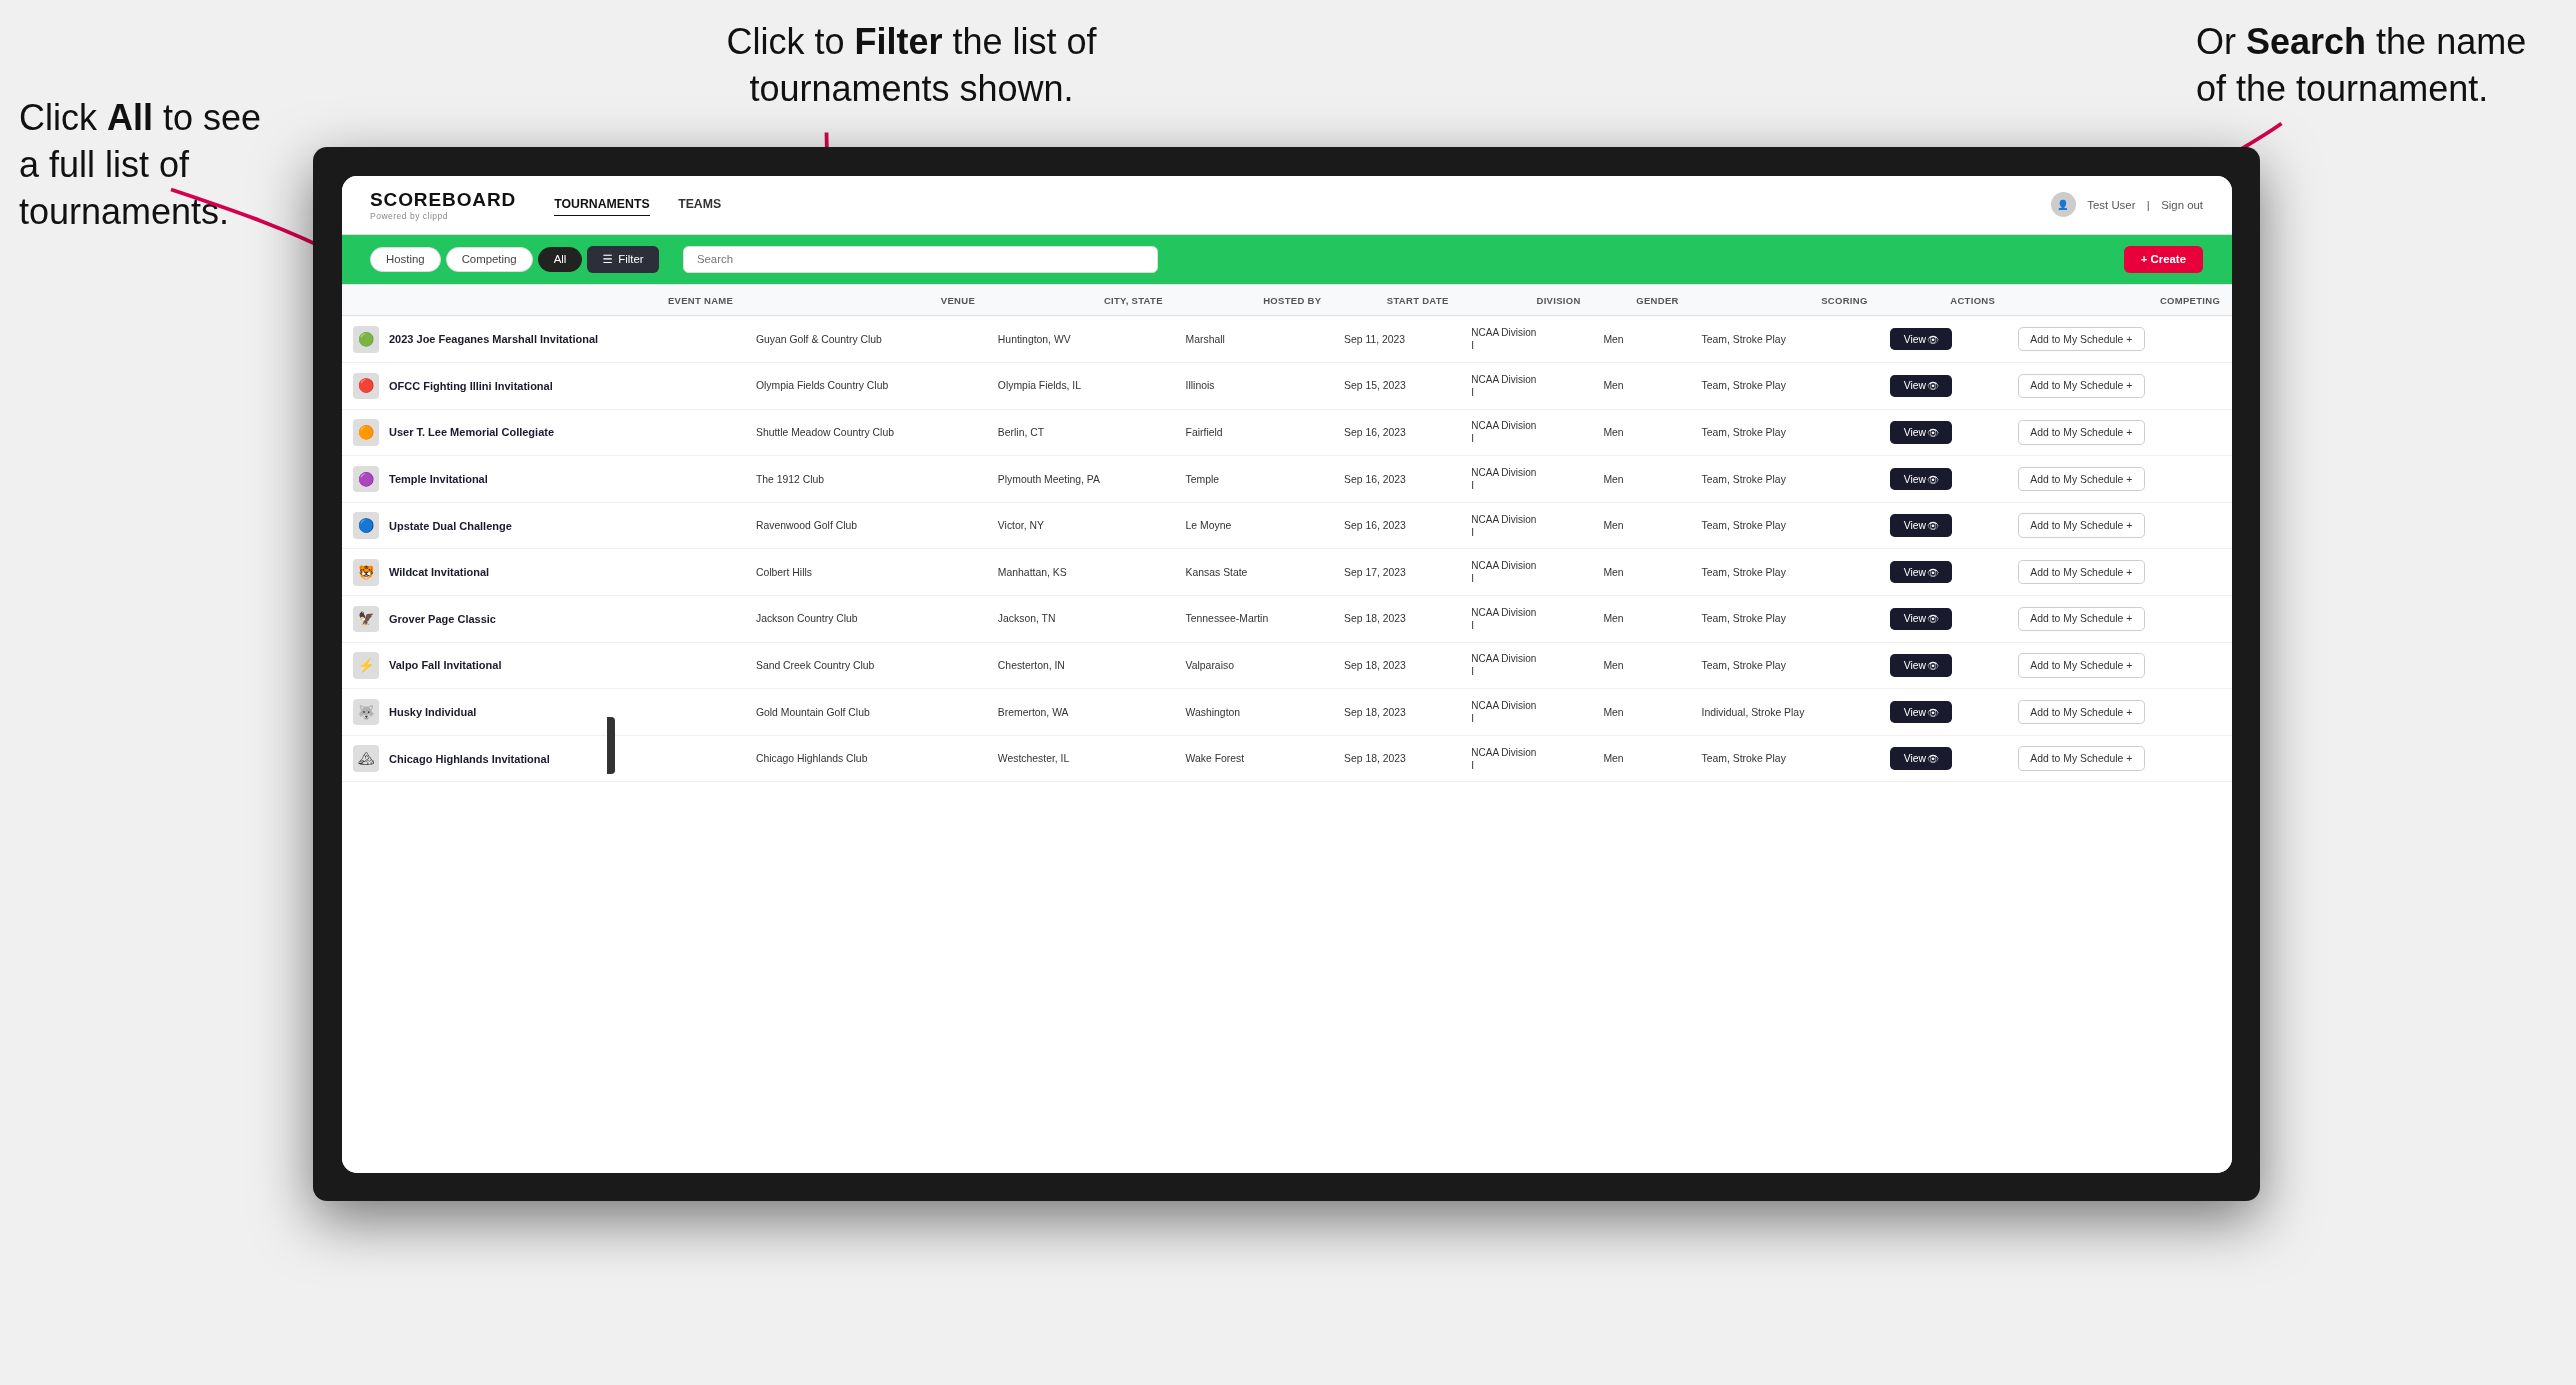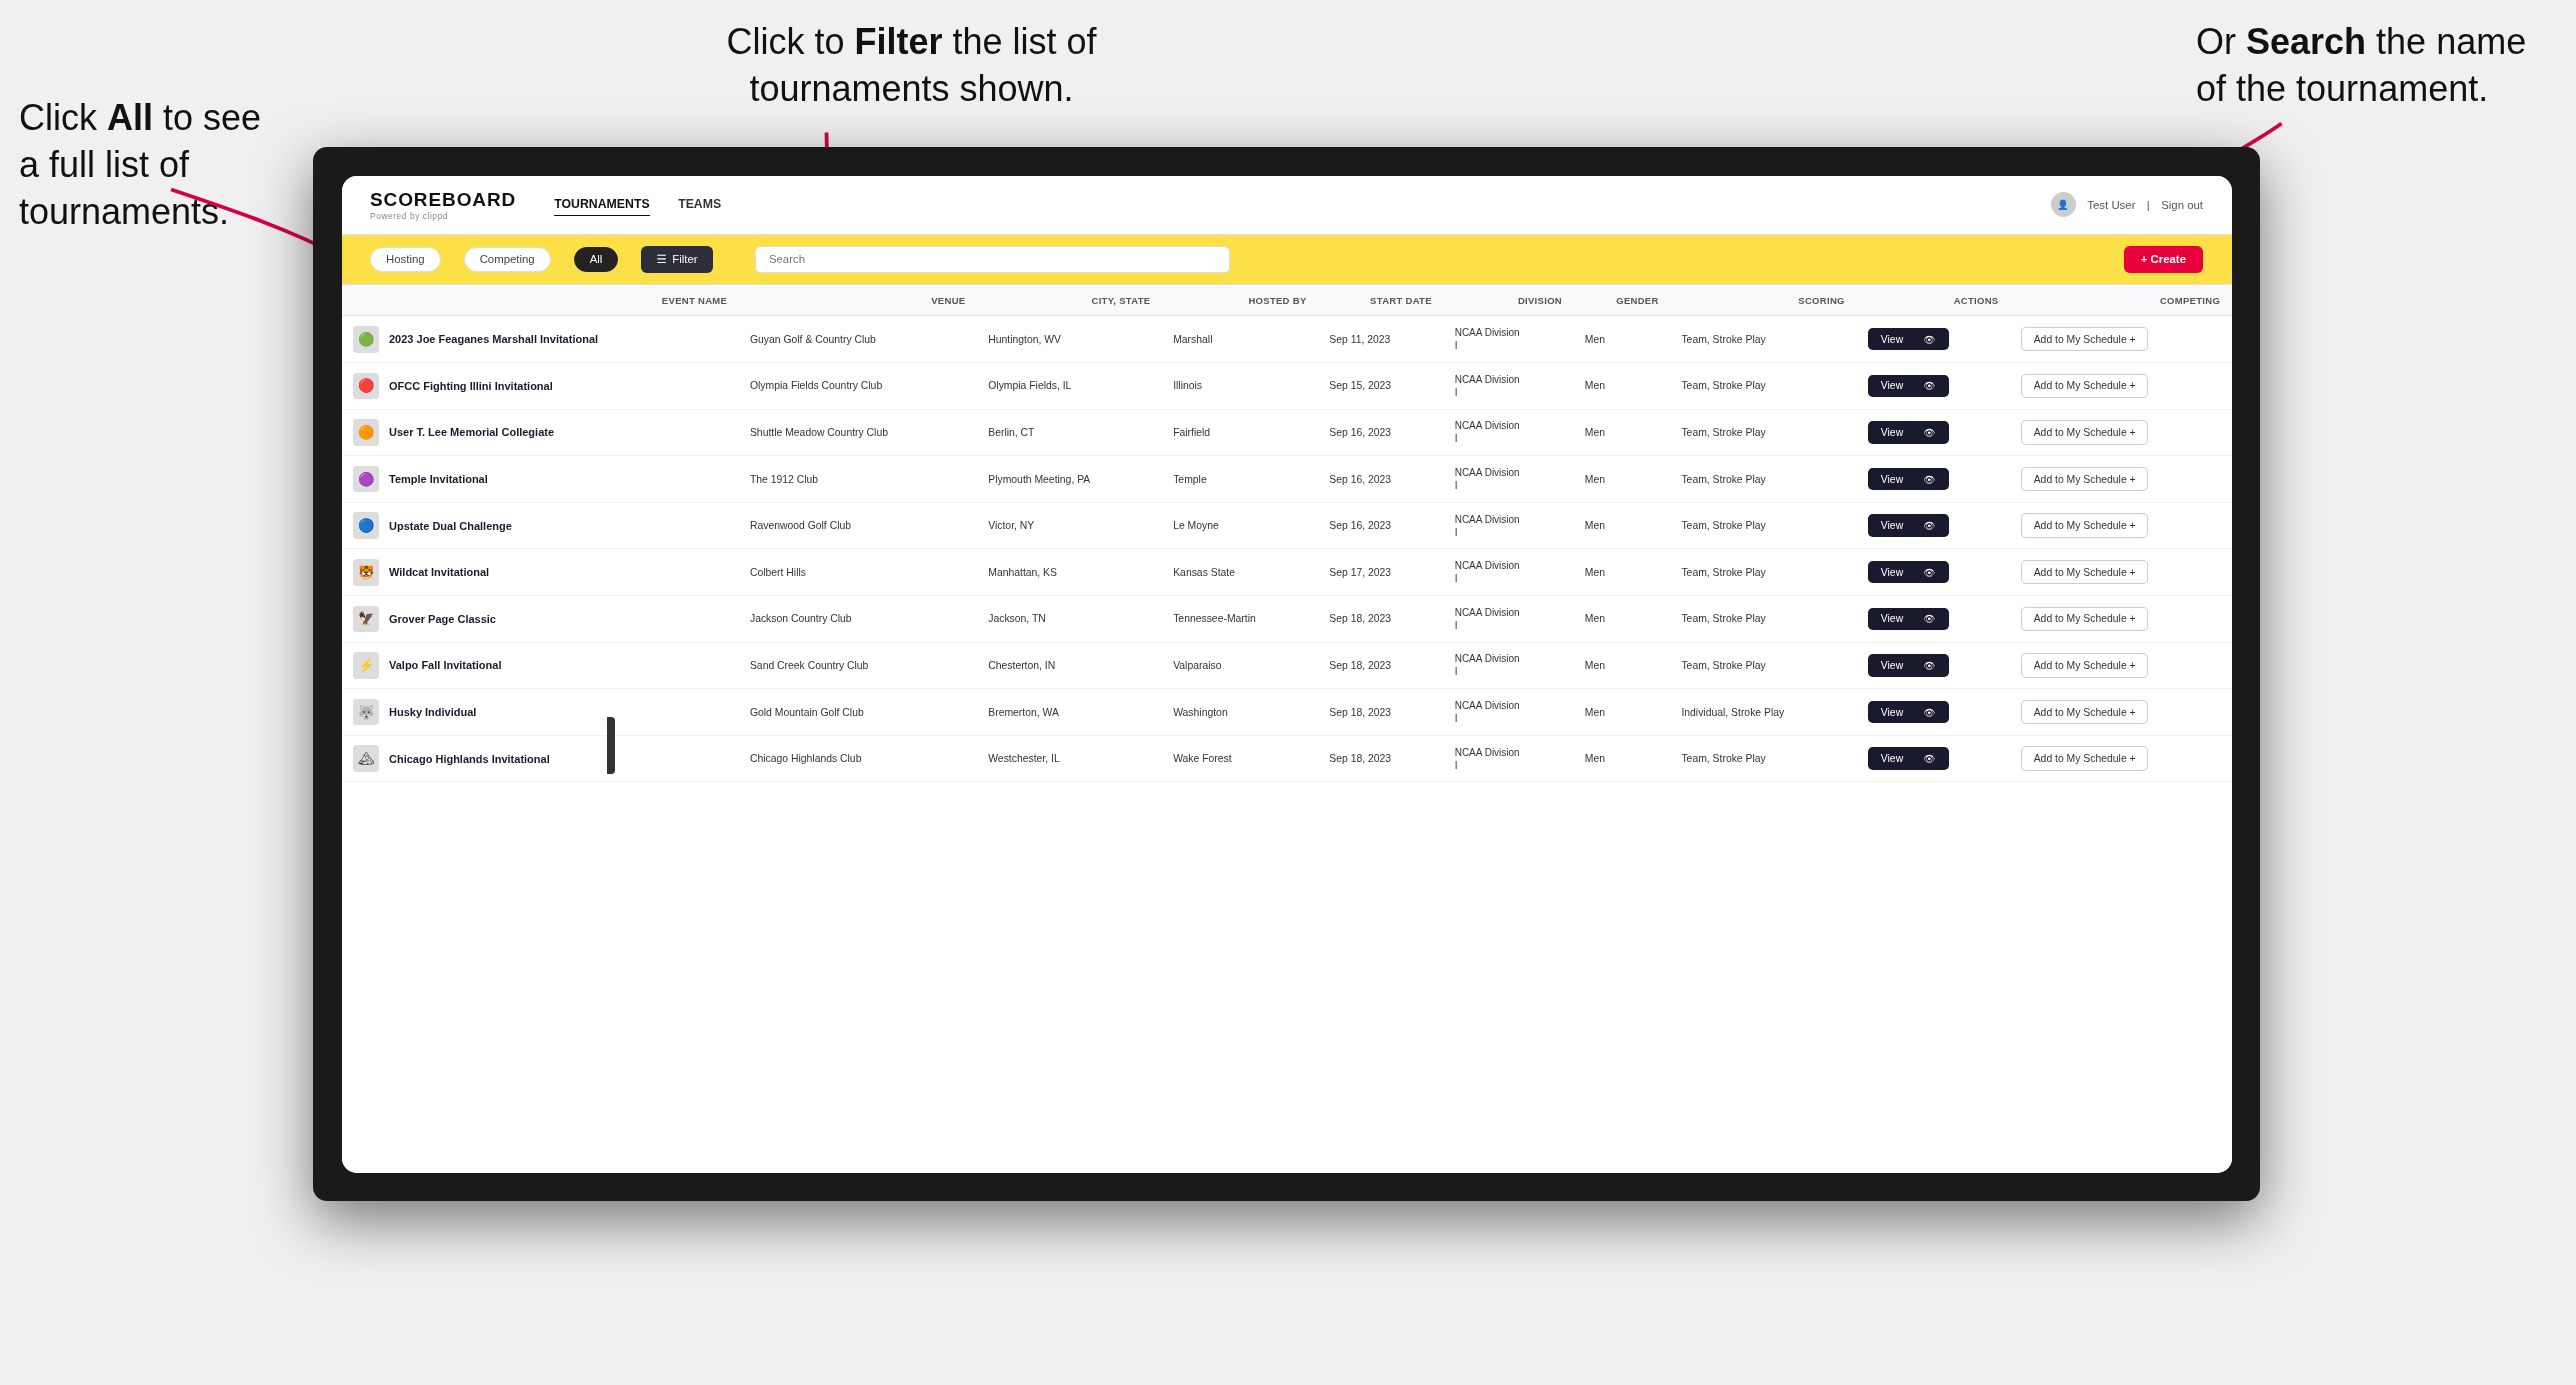--- a/index.html
+++ b/index.html
@@ -127,25 +127,25 @@
       background: #ccc;
       border-radius: 50%;
       display: flex;
       align-items: center;
       justify-content: center;
       font-size: 9.5px;
     }
 
     
     .toolbar {
-      background: #fde047;
+      background: #22c55e;
       padding: 11.4px 28.5px;
       display: flex;
       align-items: center;
-      gap: 23px;
+      gap: 5px;
       border-bottom: 0.9px solid #e0e0e0;
       flex-shrink: 0;
     }
 
     .tab-btn {
       padding: 5.7px 15px;
       border-radius: 19px;
       border: 0.9px solid #ddd;
       background: #fff;
       font-size: 11.4px;
@@ -260,21 +260,21 @@
     .view-btn {
       background: #1a1a2e;
       color: #fff;
       border: none;
       padding: 5.7px 13.3px;
       border-radius: 4.7px;
       font-size: 10.4px;
       cursor: pointer;
       display: flex;
       align-items: center;
-      gap: 20px;
+      gap: 1px;
       white-space: nowrap;
     }
 
     .view-btn .eye-icon {
       font-size: 9.5px;
     }
 
     .add-schedule-btn {
       background: #fff;
       color: #333;

